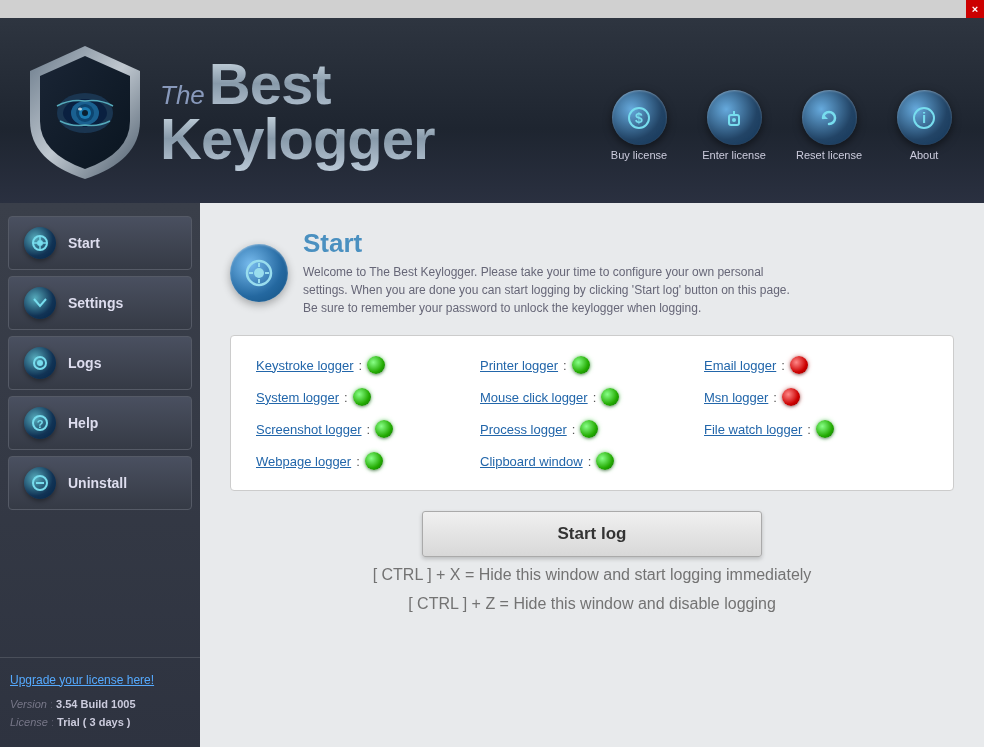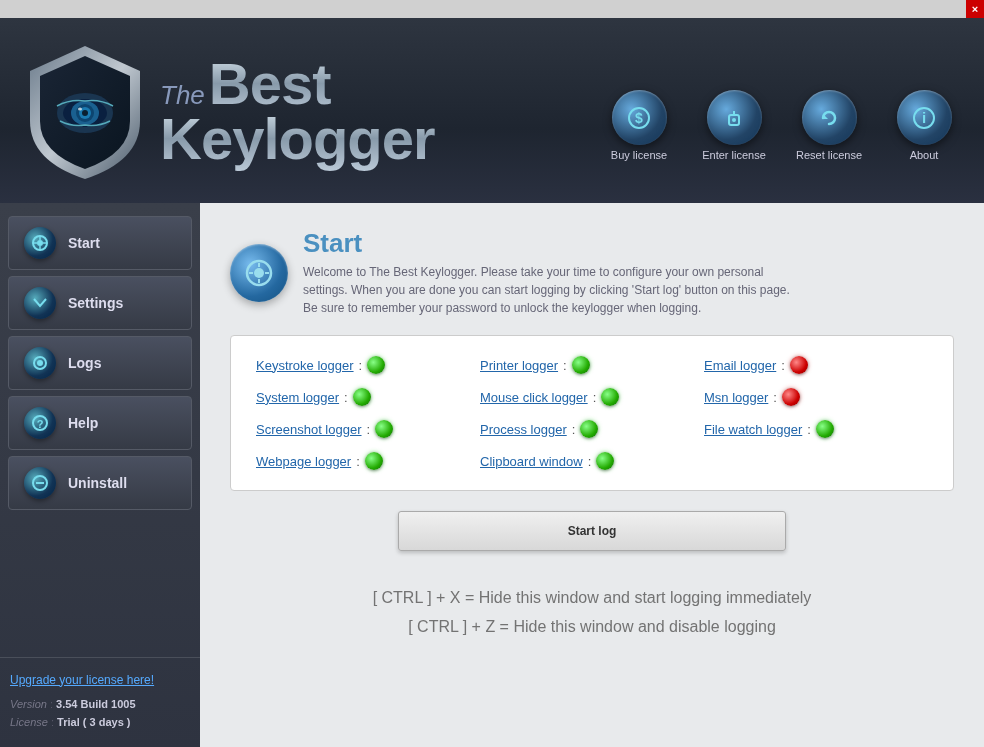--- a/index.html
+++ b/index.html
@@ -294,31 +294,31 @@
     }
 
     .status-dot.red {
       background: radial-gradient(circle at 35% 35%, #f88, #c00 60%, #800);
       box-shadow: 0 1px 3px rgba(0,0,0,0.4), 0 0 5px rgba(200,0,0,0.4);
     }
 
     
     .start-log-btn {
       display: block;
-      width: 388px;
+      width: 340px;
       padding: 12px;
       background: linear-gradient(180deg, #f0f0f0 0%, #d8d8d8 100%);
       border: 1px solid #aaa;
       border-radius: 3px;
-      font-size: 12px;
+      font-size: 17px;
       font-weight: bold;
       color: #333;
       text-align: center;
       cursor: pointer;
-      margin: 0 auto 33px;
+      margin: 0 auto 4px;
       box-shadow: 0 2px 4px rgba(0,0,0,0.2);
     }
 
     
     .shortcut-hints {
       text-align: center;
       color: #737373;
       font-size: 16px;
       line-height: 1.8;
     }

